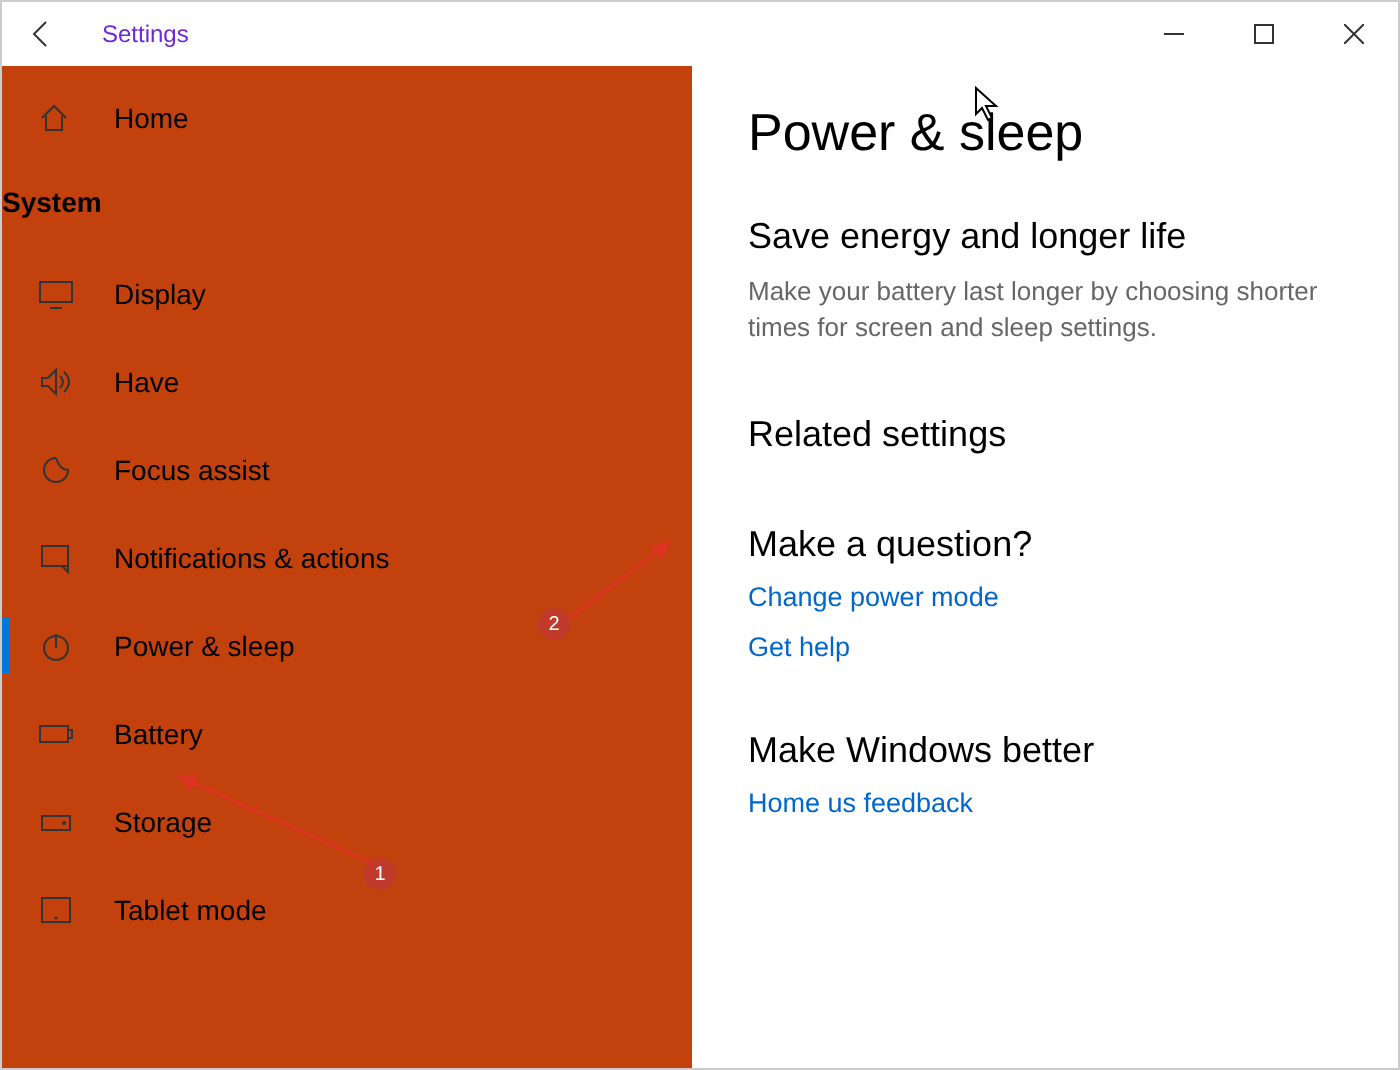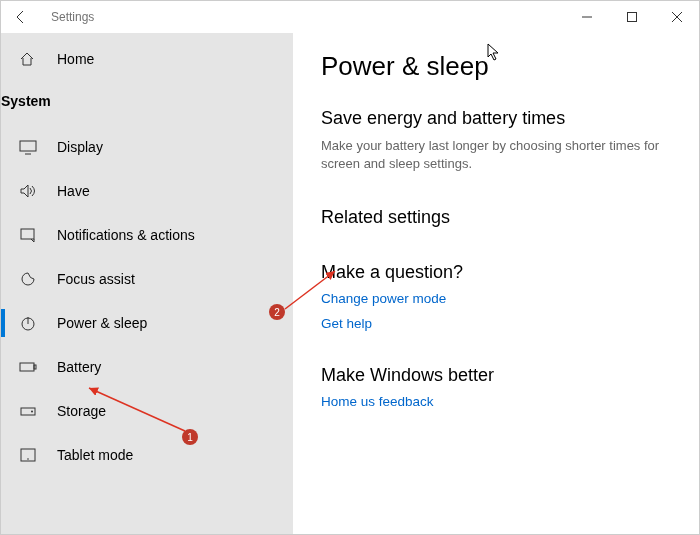--- a/index.html
+++ b/index.html
@@ -1,23 +1,23 @@
 <!DOCTYPE html>
 <html><head>
 <meta charset="utf-8">
 <style>
   * { margin: 0; padding: 0; box-sizing: border-box; font-family: "Segoe UI", Arial, sans-serif; }
   body { width: 700px; height: 535px; background: #fff; position: relative; overflow: hidden; border: 1px solid #ccc; }
   .titlebar { height: 32px; display: flex; align-items: center; }
   .back-btn { width: 40px; height: 32px; display: flex; align-items: center; justify-content: center; color: #333; }
-  .title { font-size: 12px; color: #737373; padding-left: 10px; }
+  .title { font-size: 12px; color: #6d28d9; padding-left: 10px; }
   .winbtns { margin-left: auto; display: flex; }
   .winbtn { width: 45px; height: 32px; display: flex; align-items: center; justify-content: center; color: #333; }
   .content { display: flex; height: calc(100% - 32px); }
-  .sidebar { width: 292px; background: #e5e5e5; padding: 8px 0 0 0; display: flex; flex-direction: column; }
+  .sidebar { width: 345px; background: #c2410c; padding: 8px 0 0 0; display: flex; flex-direction: column; }
   .home { display: flex; align-items: center; height: 36px; padding-left: 18px; font-size: 14px; color: #000; margin-bottom: 8px; }
   .home .ico { width: 20px; margin-right: 18px; display: flex; align-items: center; }
   .search-wrap { padding: 0 16px 14px 16px; }
   .search { display: flex; align-items: center; border: 1px solid #888; height: 32px; background: #edebea; padding: 0 8px; }
   .search input { flex: 1; border: none; outline: none; background: transparent; font-size: 14px; color: #666; }
   .search .sico { color: #666; }
   .group { font-weight: 600; font-size: 14px; padding: 8px 16px 16px 0; color: #000;}
   .menu { display: flex; flex-direction: column; }
   .item { display: flex; align-items: center; height: 44px; padding-left: 18px; font-size: 14px; color: #000; cursor: pointer; position: relative; }
   .item .ico { width: 20px; margin-right: 18px; display: flex; align-items: center; justify-content: flex-start; color: #333; }
@@ -87,33 +87,33 @@
             <svg width="18" height="16" viewBox="0 0 18 16">
               <path d="M2 6 H5 L9 2 V14 L5 10 H2 Z" stroke="#333" fill="none"></path>
               <path d="M11 5 Q14 8 11 11 M13 3 Q18 8 13 13" stroke="#333" fill="none"></path>
             </svg>
           </span>
         <span>Have</span>
       </div>
       <div class="item">
         <span class="ico">
             <svg width="18" height="16" viewBox="0 0 18 16">
+              <path d="M9 2 A6 6 0 1 0 15 8 Q11 8 9 2" stroke="#333" fill="none"></path>
+            </svg>
+          </span>
+        <span>Focus assist</span>
+      </div>
+      <div class="item">
+        <span class="ico">
+            <svg width="18" height="16" viewBox="0 0 18 16">
               <rect x="2" y="2" width="13" height="10" stroke="#333" fill="none"></rect>
               <path d="M12 12 L15 15 V12" stroke="#333" fill="none"></path>
             </svg>
           </span>
         <span>Notifications &amp; actions</span>
-      </div>
-      <div class="item">
-        <span class="ico">
-            <svg width="18" height="16" viewBox="0 0 18 16">
-              <path d="M9 2 A6 6 0 1 0 15 8 Q11 8 9 2" stroke="#333" fill="none"></path>
-            </svg>
-          </span>
-        <span>Focus assist</span>
       </div>
       <div class="item selected">
         <span class="ico">
             <svg width="18" height="16" viewBox="0 0 18 16">
               <circle cx="9" cy="9" r="6" stroke="#333" fill="none"></circle>
               <path d="M9 2 V9" stroke="#333"></path>
             </svg>
           </span>
         <span>Power &amp; sleep</span>
       </div>
@@ -144,21 +144,21 @@
           </span>
         <span>Tablet mode</span>
       </div>
     </div>
   </div>
 
   <div class="main">
     <div class="h1">Power &amp; sleep</div>
 
     <div class="section">
-      <div class="h2">Save energy and battery times</div>
+      <div class="h2">Save energy and longer life</div>
       <div class="desc">Make your battery last longer by choosing shorter times for screen and sleep settings.</div>
     </div>
 
     <div class="section">
       <div class="h2">Related settings</div>
     </div>
 
     <div class="section">
       <div class="h2">Make a question?</div>
       <a class="link">Change power mode</a>

